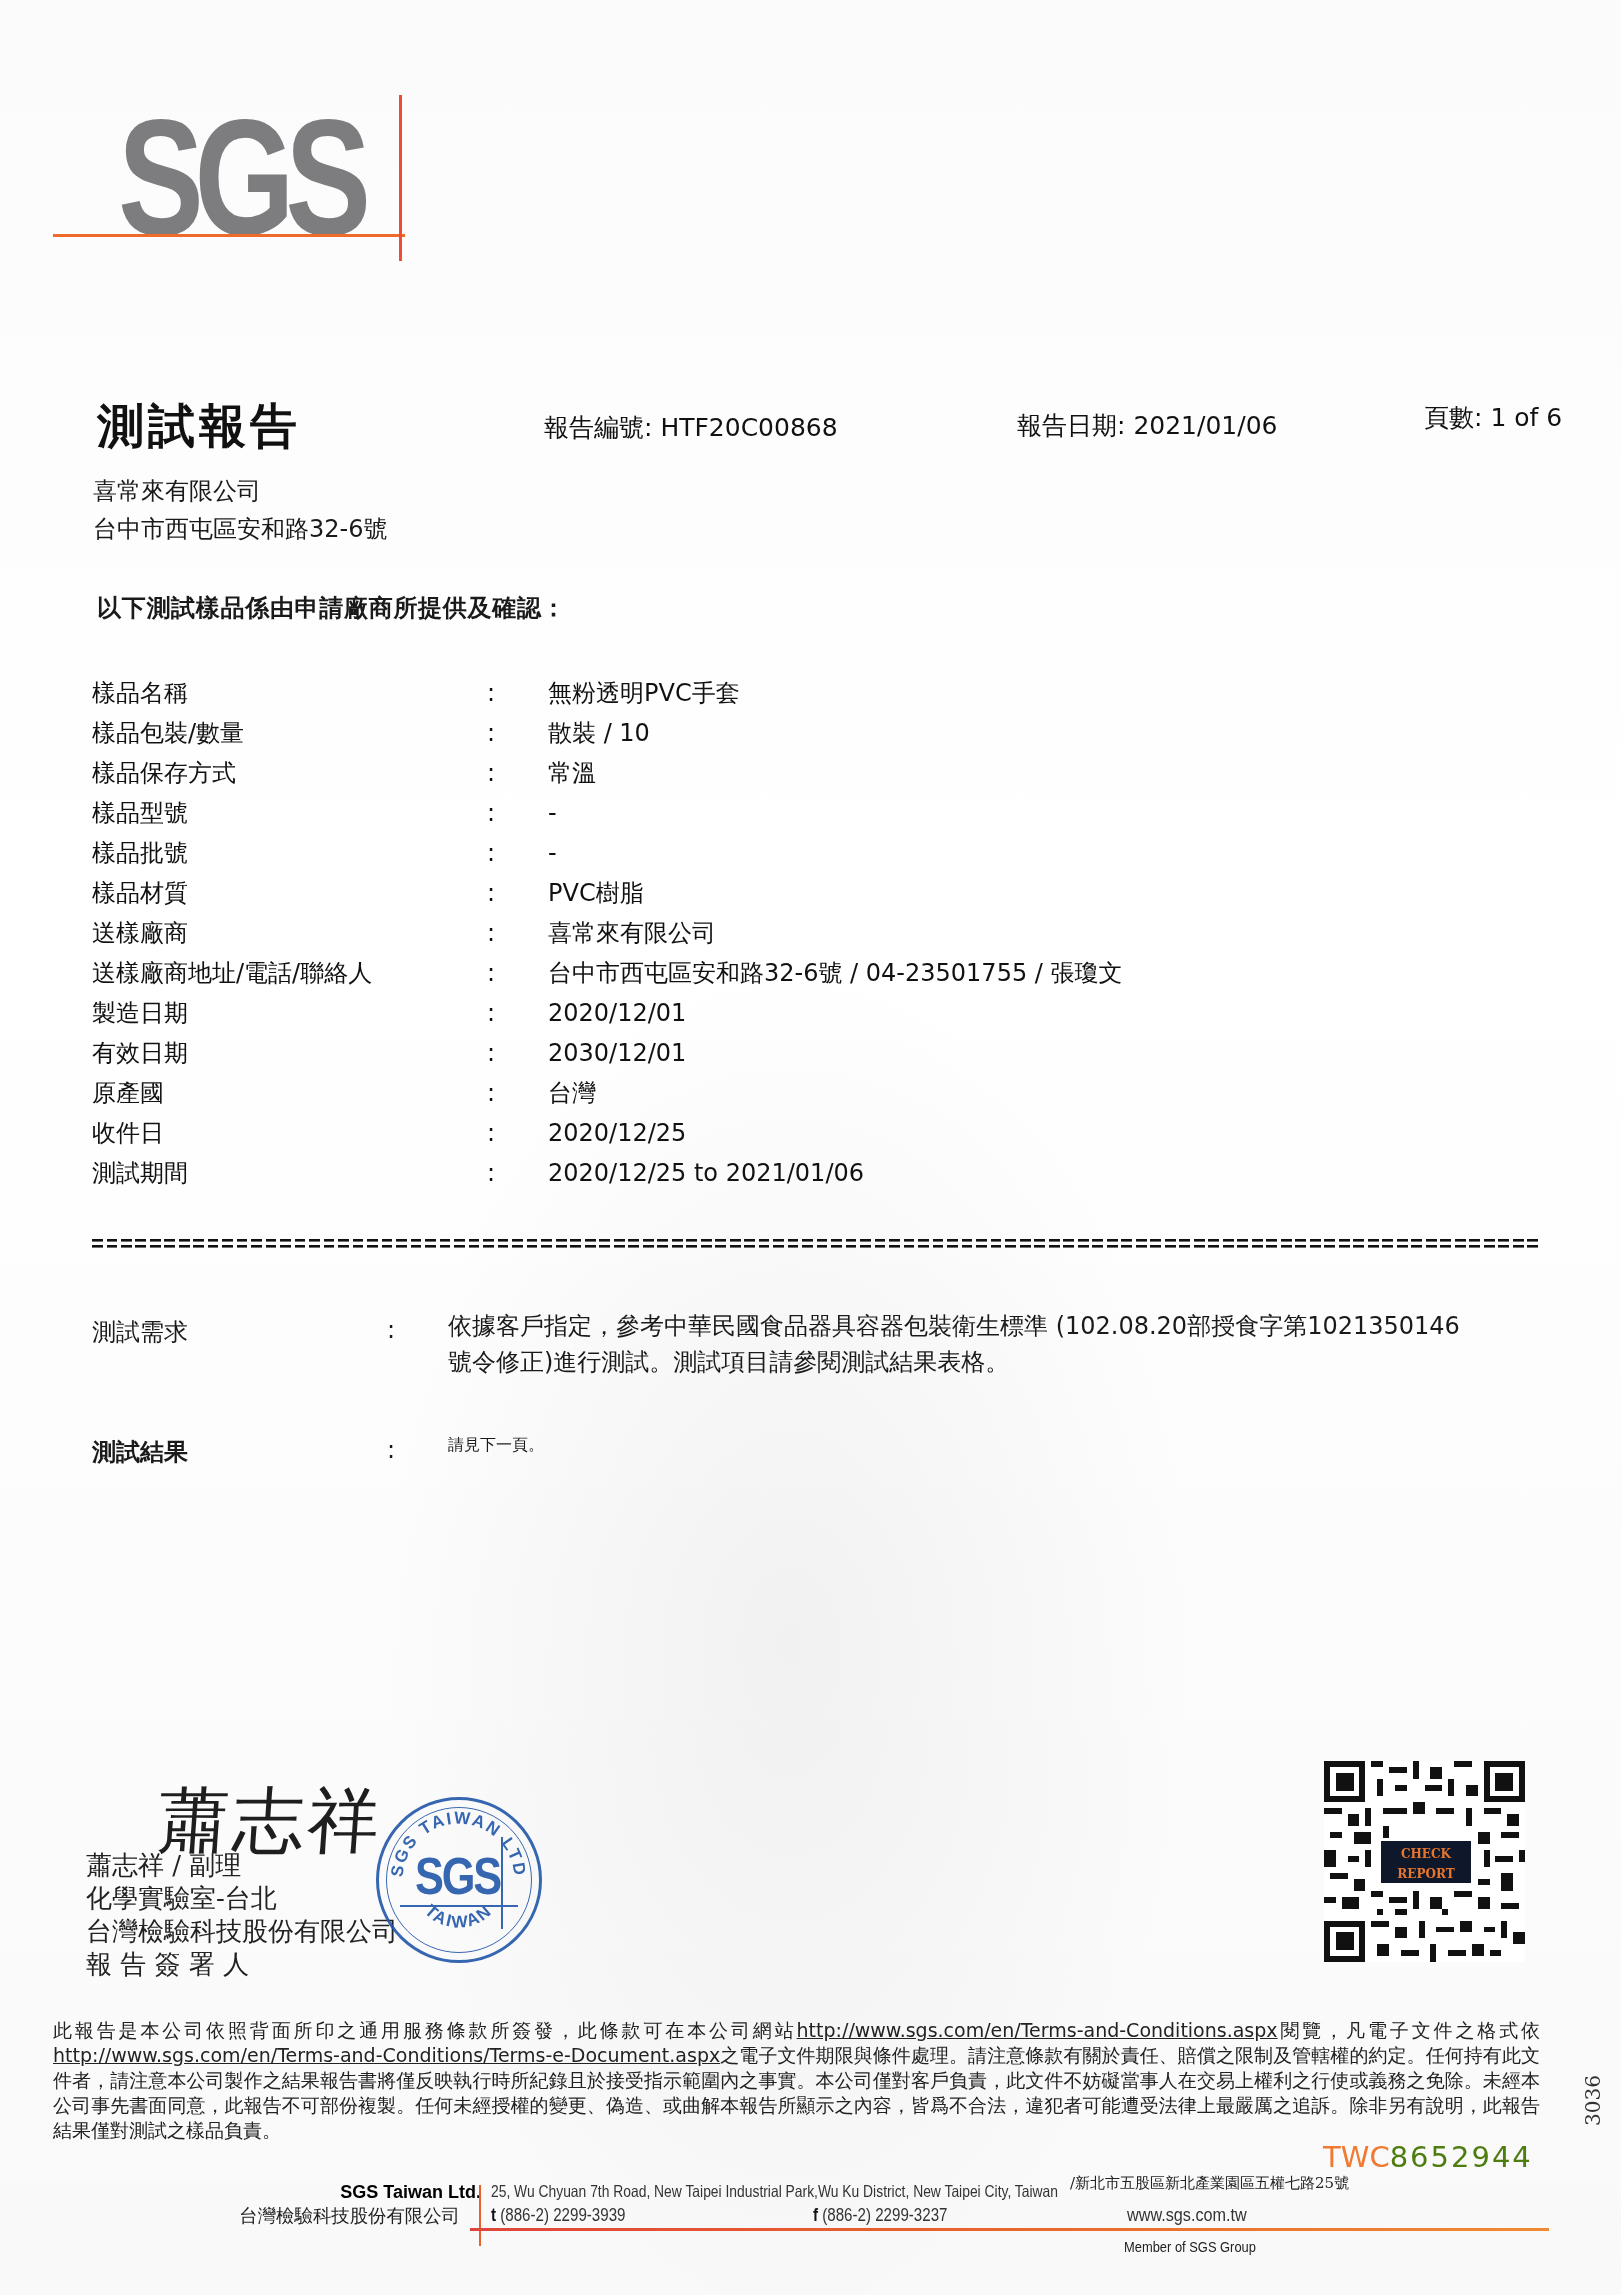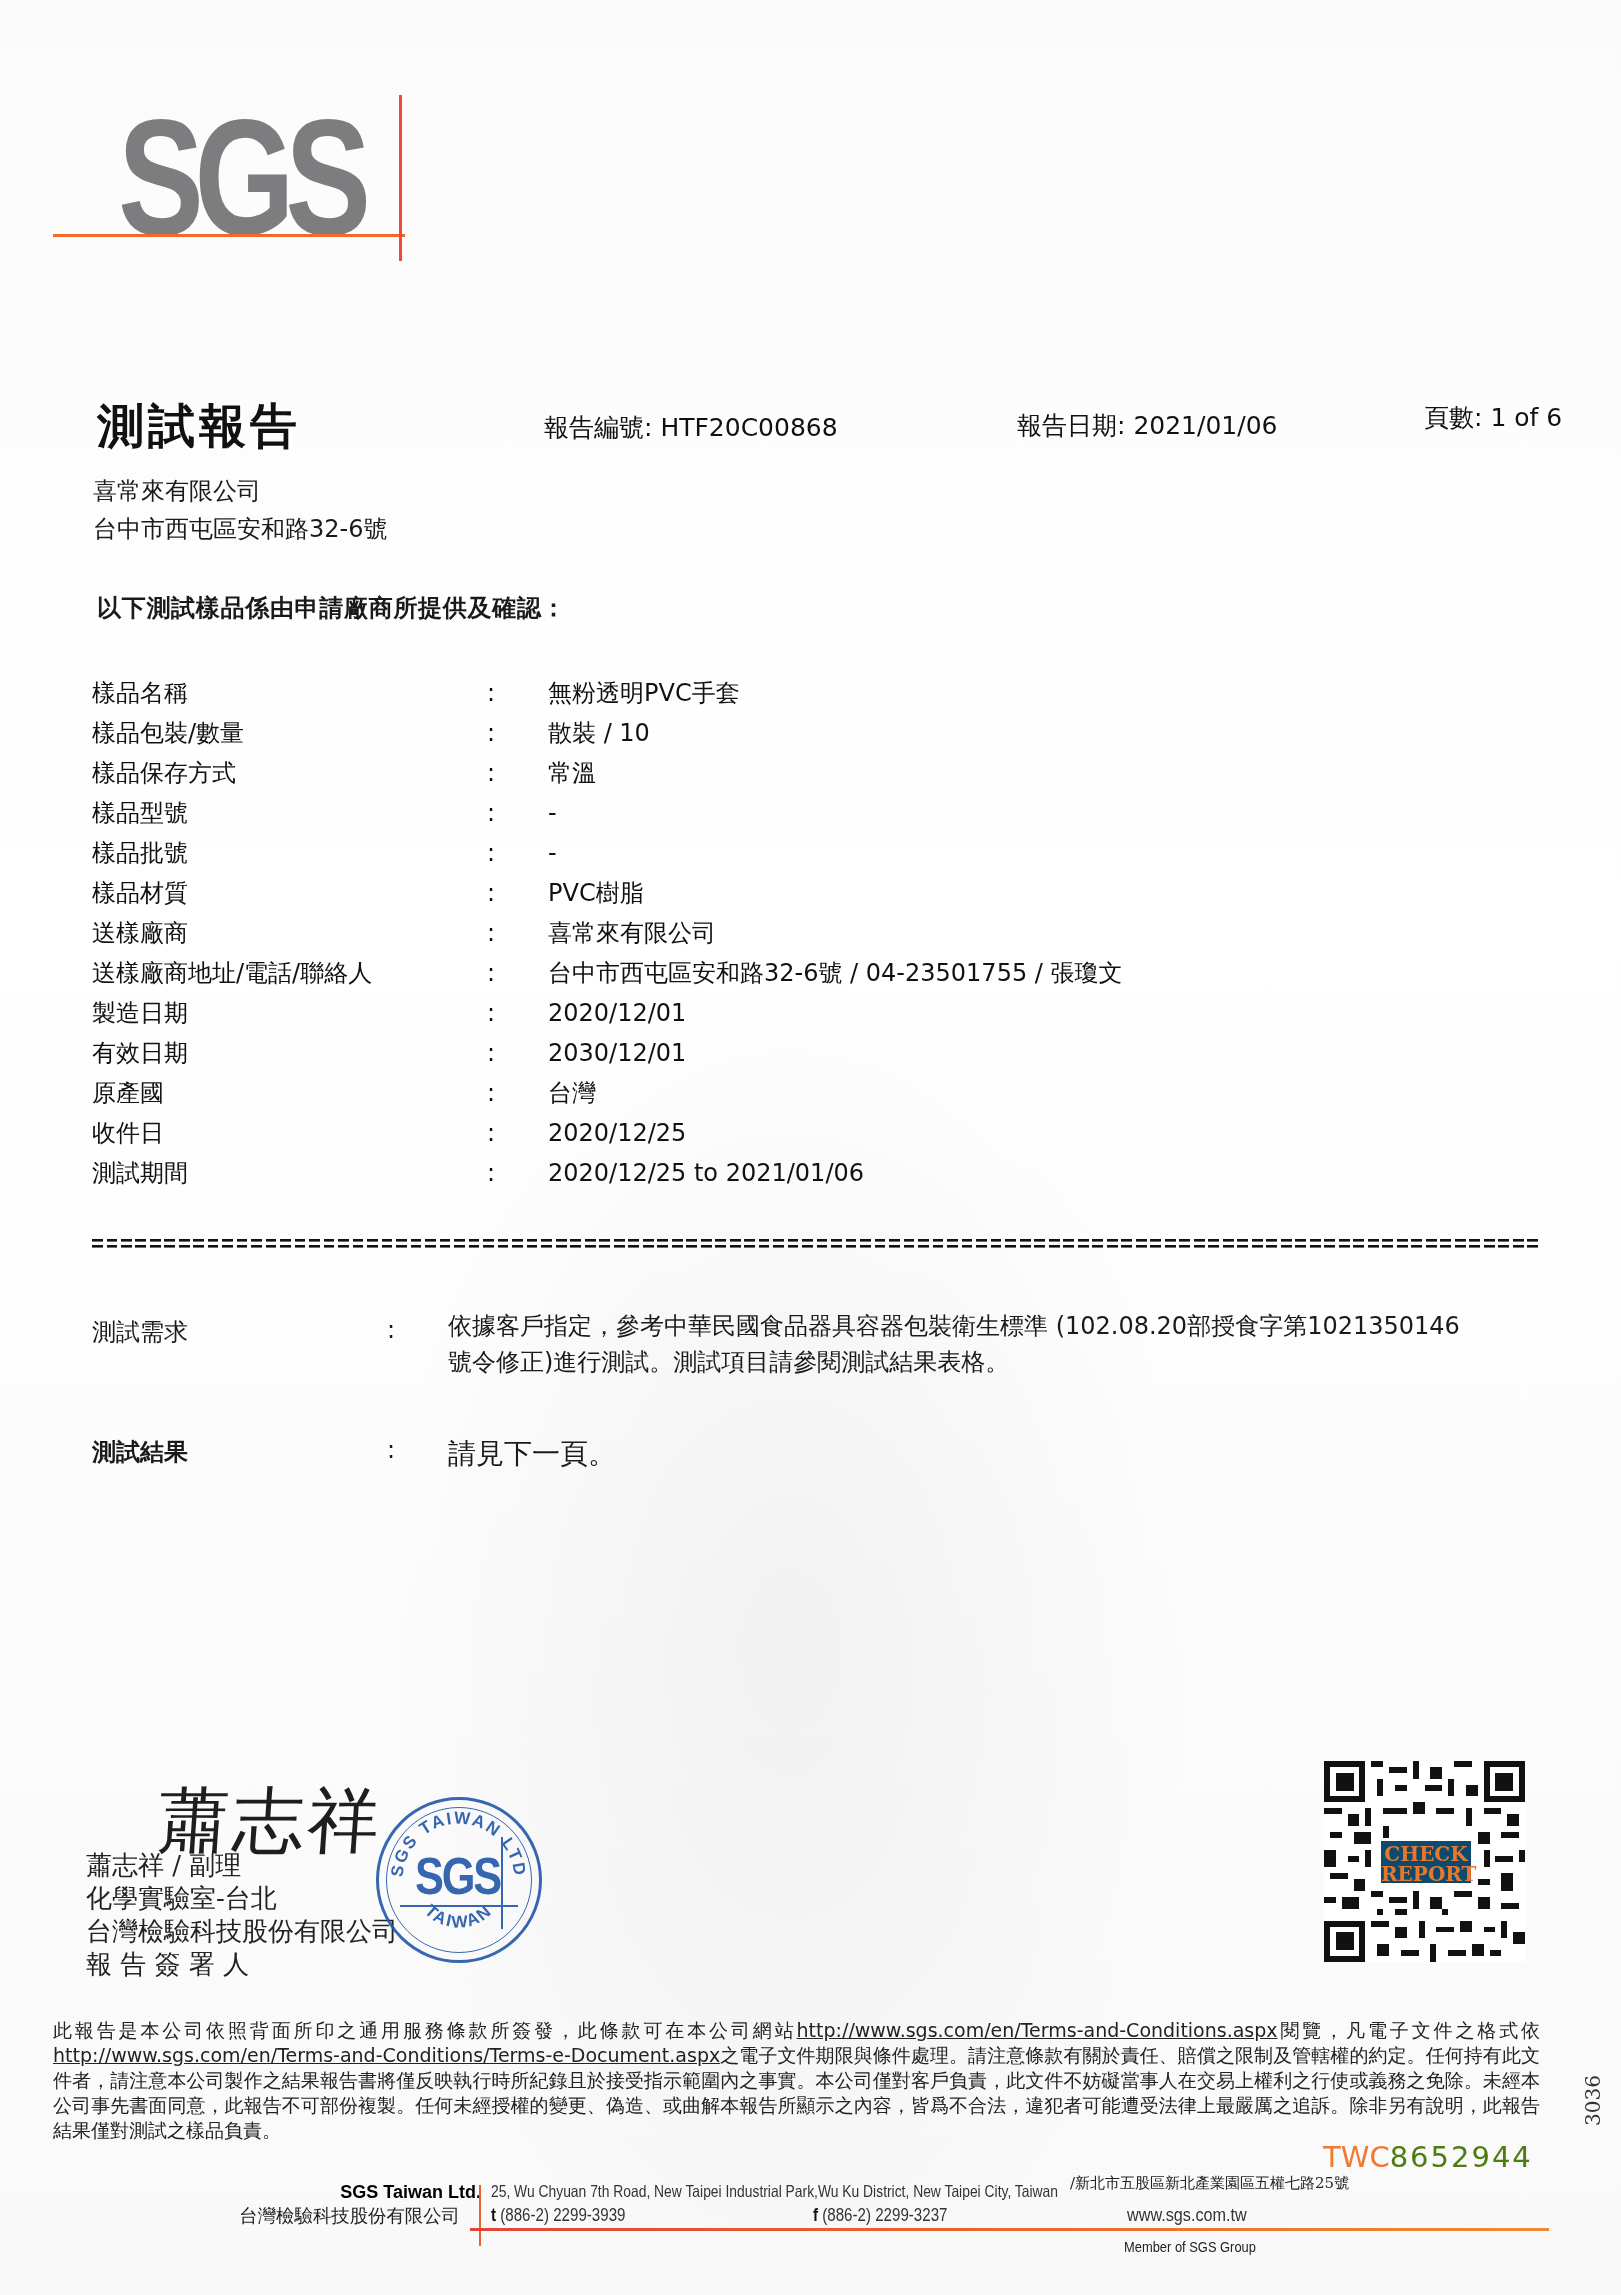--- a/index.html
+++ b/index.html
@@ -76,21 +76,21 @@
       background-position: 0 2px, 0 8px;
       background-repeat: no-repeat;
     }
 
     .req-label { left: 92px; top: 1316px; font-size: 24px; font-weight: normal; }
     .req-colon { left: 387px; top: 1316px; font-size: 24px; }
     .req-text { left: 448px; top: 1308px; width: 1020px; font-size: 24px; line-height: 36px; }
 
     .res-label { left: 92px; top: 1436px; font-size: 24px; font-weight: bold; }
     .res-colon { left: 387px; top: 1436px; font-size: 24px; }
-    .res-text { left: 448px; top: 1435px; font-size: 28px; text-align: center; }
+    .res-text { left: 448px; top: 1435px; font-size: 16px; text-align: center; }
 
     
     .signature {
       left: 158px; top: 1774px;
       font-family: "DejaVu Serif", serif;
       font-size: 71px; font-weight: normal;
       color: #1e1e1e; letter-spacing: 4px;
       transform: skewX(-4deg);
     }
     .sign-block {
@@ -119,23 +119,23 @@
       font-size: 51px; letter-spacing: -2.6px;
       transform: scaleX(0.85);
     }
     .stamp-hline { position: absolute; left: 21px; top: 105px; width: 118px; height: 2px; background: #2257a8; }
     .stamp-vline { position: absolute; left: 122px; top: 37px; width: 2px; height: 92px; background: #2257a8; }
 
     
     .qr { left: 1324px; top: 1761px; width: 201px; height: 201px; }
     .qr-label {
       position: absolute; left: 57px; top: 80px; width: 90px; height: 42px;
-      background: #0c4a6e; text-align: center;
+      background: #0f172a; text-align: center;
       font-family: "DejaVu Serif", serif; font-weight: bold;
-      color: #e8772e; font-size: 20px; line-height: 20px; padding-top: 2.6px;
+      color: #e8772e; font-size: 12px; line-height: 20px; padding-top: 2.6px;
       box-sizing: border-box;
     }
 
     
     .disclaimer {
       left: 53px; top: 2018px; width: 1487px;
       font-size: 19px; line-height: 25px; color: #222;
       text-align: justify;
     }
     .disclaimer a { color: #222; text-decoration: underline; }

